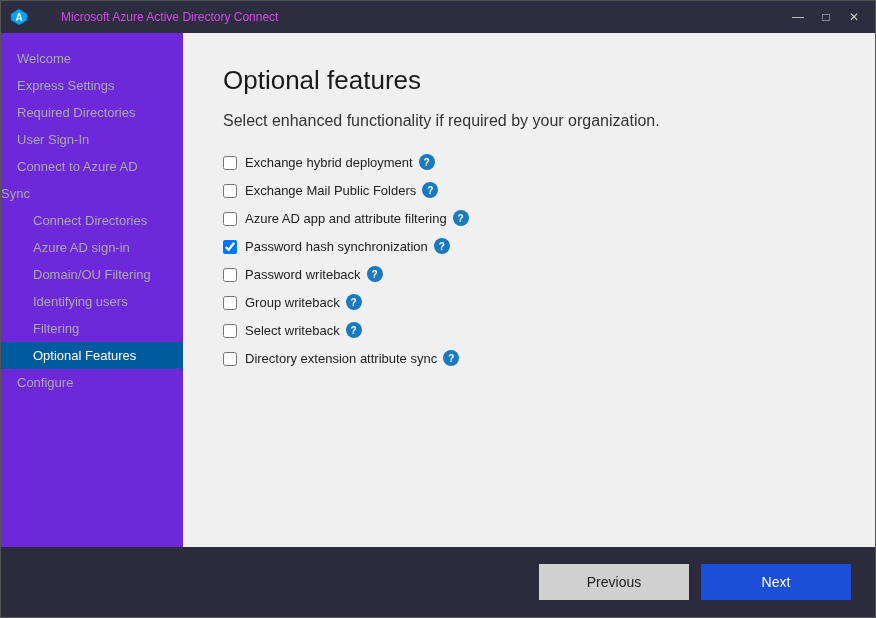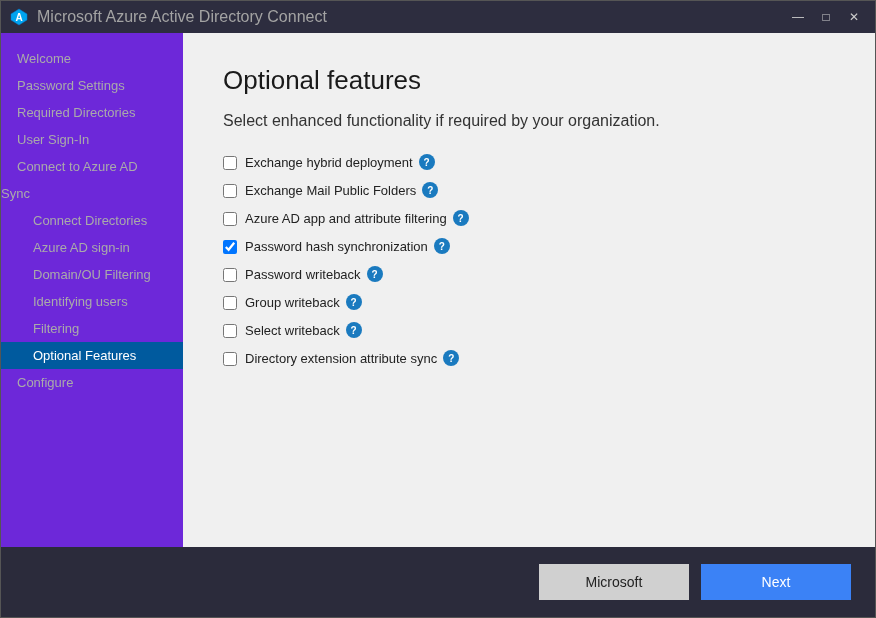--- a/index.html
+++ b/index.html
@@ -28,23 +28,24 @@
       padding: 0 8px;
       flex-shrink: 0;
     }
     .title-bar-icon {
       width: 20px;
       height: 20px;
       margin-right: 8px;
       flex-shrink: 0;
     }
     .title-bar-text {
-      color: #a3a3a3;
-      font-size: 16px;
+      color: #d946ef;
+      font-size: 12px;
       flex: 1;
+      margin-left: 24px;
     }
     .title-bar-controls {
       display: flex;
       gap: 2px;
     }
     .title-bar-btn {
       width: 26px;
       height: 20px;
       background: transparent;
       border: none;
@@ -166,21 +167,21 @@
       border: none;
       font-size: 14px;
       cursor: pointer;
       padding: 0 24px;
     }
     .btn-previous {
       background: #d0d0d0;
       color: #222;
     }
     .btn-next {
-      background: #3b82f6;
+      background: #1d4ed8;
       color: #fff;
     }
   </style>
 </head>
 <body>
 
 <div class="window">
 
   <div class="title-bar">
     <svg class="title-bar-icon" viewBox="0 0 20 20" fill="none">
@@ -192,21 +193,21 @@
       <button class="title-bar-btn">—</button>
       <button class="title-bar-btn">□</button>
       <button class="title-bar-btn close">✕</button>
     </div>
   </div>
 
   <div class="main-content">
 
     <div class="sidebar">
     <div class="sidebar-item">Welcome</div>
-        <div class="sidebar-item">Password Settings</div>
+        <div class="sidebar-item">Express Settings</div>
         <div class="sidebar-item">Required Directories</div>
         <div class="sidebar-item">User Sign-In</div>
         <div class="sidebar-item">Connect to Azure AD</div>
         <div class="sidebar-item sidebar-group-label">Sync</div>
         <div class="sidebar-item sub">Connect Directories</div>
         <div class="sidebar-item sub">Azure AD sign-in</div>
         <div class="sidebar-item sub">Domain/OU Filtering</div>
         <div class="sidebar-item sub">Identifying users</div>
         <div class="sidebar-item sub">Filtering</div>
         <div class="sidebar-item sub active">Optional Features</div>
@@ -258,16 +259,16 @@
             <input type="checkbox" style="">
             <span class="feature-label">Directory extension attribute sync</span>
             <span class="help-icon">?</span>
           </li>
         </ul>
 
     </div>
   </div>
 
   <div class="footer">
-    <button class="btn btn-previous">Microsoft</button>
+    <button class="btn btn-previous">Previous</button>
     <button class="btn btn-next">Next</button>
   </div>
 </div>
 
 </body></html>

